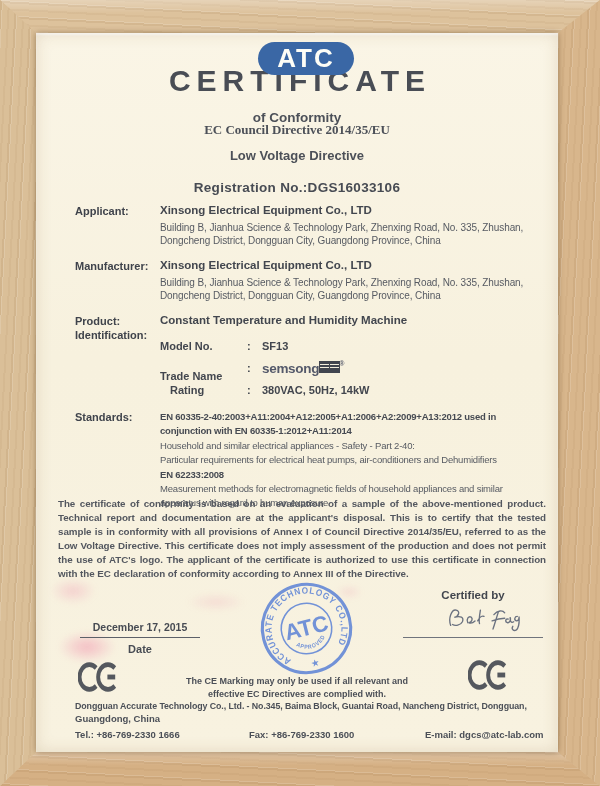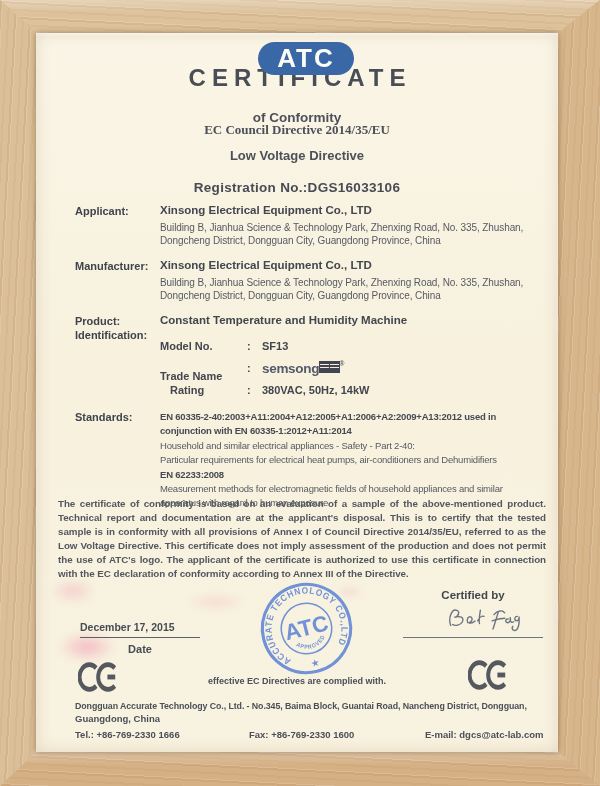--- a/index.html
+++ b/index.html
@@ -47,21 +47,21 @@
   .abs{position:absolute;}
   .smudge{position:absolute;border-radius:50%;filter:blur(3px);pointer-events:none;}
   
   .atc-pill{
     left:222px;top:9px;width:96px;height:33px;border-radius:17px;
     background:#3a67a5;color:#fdfdf6;font-weight:bold;font-size:26px;
     letter-spacing:2px;text-align:center;line-height:32px;z-index:3;
   }
   .cert-title{
     left:0;top:31px;width:100%;text-align:center;z-index:2;
-    font-size:24px;font-weight:bold;letter-spacing:6px;text-indent:6px;
+    font-size:30px;font-weight:bold;letter-spacing:6px;text-indent:6px;
     color:#494d55;
   }
   .h-sub{left:0;width:100%;text-align:center;font-weight:bold;color:#4c5058;}
   .subtitle{top:77px;font-size:13.5px;}
   .dir1{top:89px;font-size:13px;font-family:Liberation Serif, serif;}
   .dir2{top:115px;font-size:13px;}
   .registration{top:147px;font-size:13.5px;letter-spacing:.3px;color:#474b53;}
   
   .flabel{left:39px;font-size:11px;font-weight:bold;color:#3f434b;}
   .fname{left:124px;font-size:11.5px;font-weight:bold;color:#42464e;white-space:nowrap;}
@@ -80,21 +80,21 @@
   
   .declaration{
     left:22px;top:464px;width:488px;font-size:9.8px;font-weight:bold;
     color:#53575f;text-align:justify;line-height:14px;letter-spacing:-.05px;
   }
   
   .certified-by{left:372px;top:556px;width:130px;text-align:center;
     font-size:11.5px;font-weight:bold;color:#42464e;}
   .sig-svg{left:404px;top:569px;}
   .sig-line{left:367px;top:604px;width:140px;border-top:1.2px solid #70747c;height:0;}
-  .date-value{left:44px;top:588px;width:120px;
+  .date-value{left:44px;top:588px;width:120px;text-align:center;
     font-size:10.5px;font-weight:bold;color:#474b53;
     border-bottom:1.2px solid #5c6068;padding-bottom:4px;}
   .date-label{left:44px;top:610px;width:120px;text-align:center;
     font-size:11px;font-weight:bold;color:#474b53;}
   
   .stamp{left:222px;top:547px;width:97px;height:97px;transform:rotate(-14deg);opacity:.85;}
   
   .ce-left{left:42px;top:629px;}
   .ce-right{left:432px;top:627px;}
   .ce-note{left:130px;top:642px;width:262px;text-align:center;
@@ -211,20 +211,21 @@
   </svg>
   <svg class="abs ce-right" width="42" height="30" viewBox="0 0 70 40" preserveAspectRatio="none">
     <g fill="none" stroke="#55585e" stroke-width="6.5">
       <path d="M30.3,7.9 A16.5,16.5 0 1 0 30.3,32.1"></path>
       <path d="M61.3,7.9 A16.5,16.5 0 1 0 61.3,32.1"></path>
       <path d="M49,20 H62"></path>
     </g>
   </svg>
 
   <div class="abs ce-note">
+    <div>The CE Marking may only be used if all relevant and</div>
     <div>effective EC Directives are complied with.</div>
   </div>
 
   <div class="abs foot-addr1">Dongguan Accurate Technology Co., Ltd. - No.345, Baima Block, Guantai Road, Nancheng District, Dongguan,</div>
   <div class="abs foot-addr2">Guangdong, China</div>
   <div class="abs contact tel">Tel.: +86-769-2330 1666</div>
   <div class="abs contact fax">Fax: +86-769-2330 1600</div>
   <div class="abs contact email">E-mail: dgcs@atc-lab.com</div>
 
 </div>

